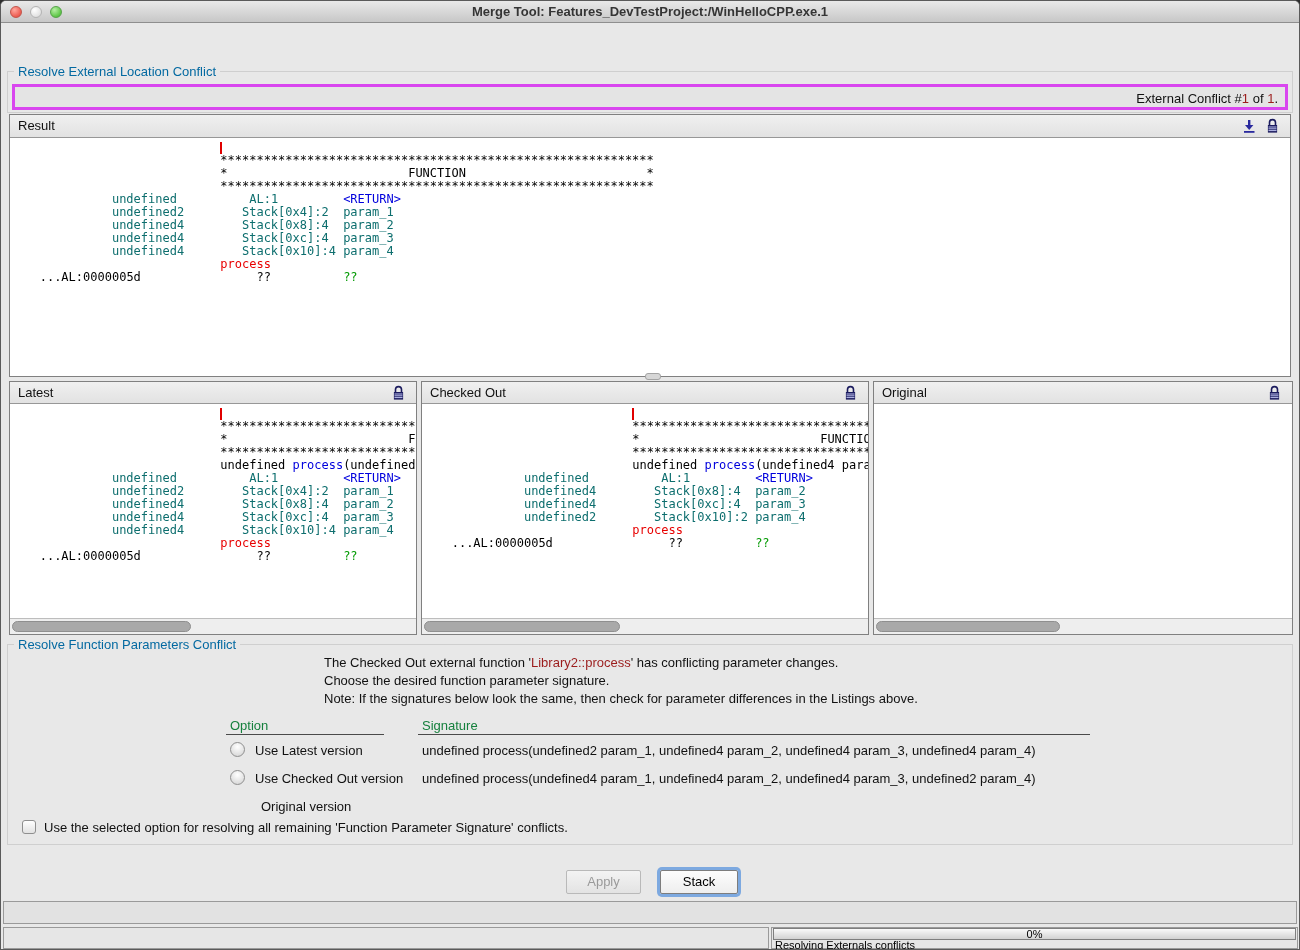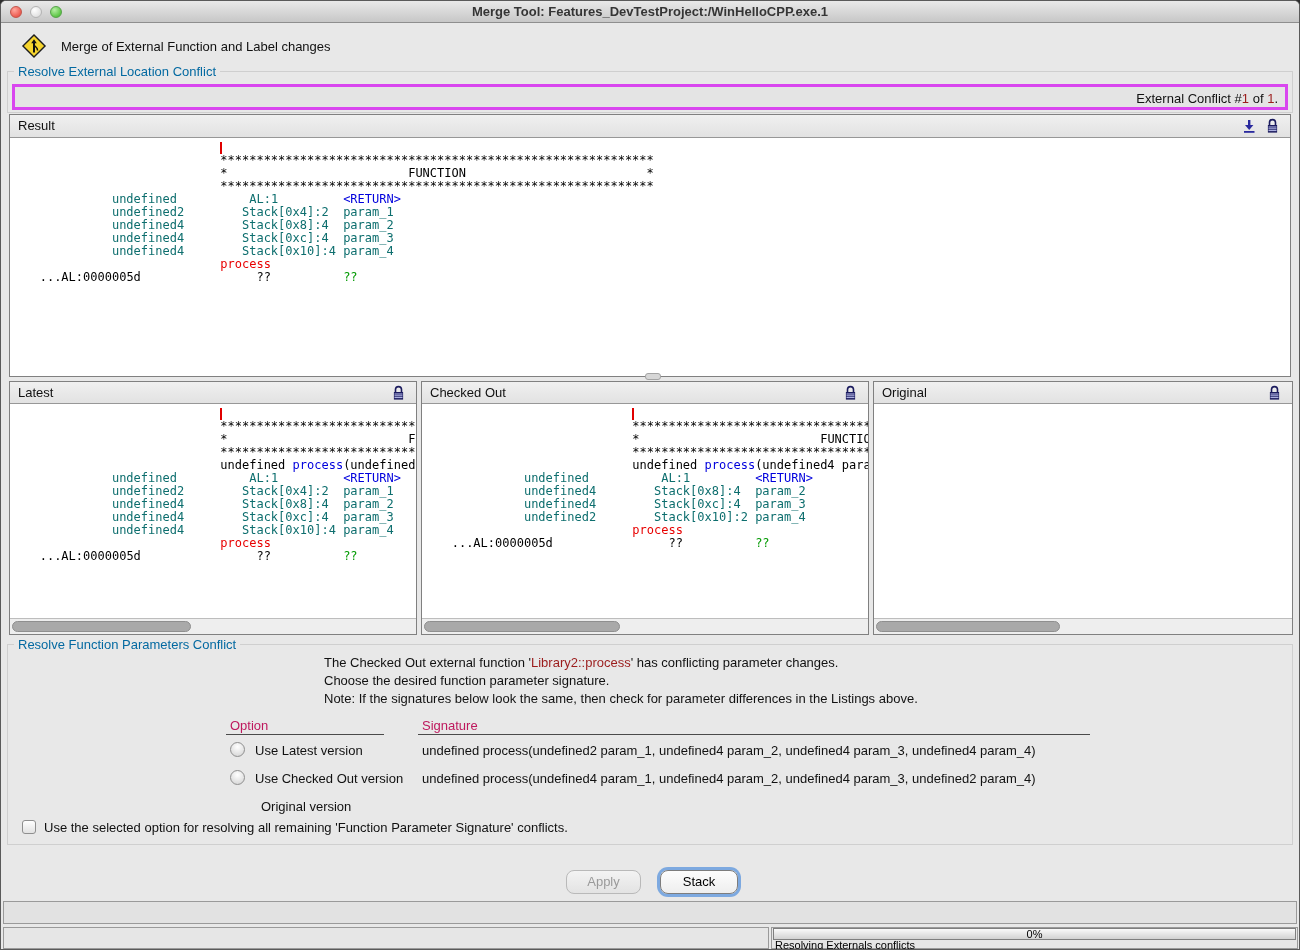--- a/index.html
+++ b/index.html
@@ -45,34 +45,34 @@
   .row-panel .listing{top:22px;bottom:16px;}
   .p-latest{left:8px;top:380px;width:408px;height:254px;text-decoration:underline;}
   .p-checkedout{left:420px;top:380px;width:448px;height:254px;}
   .p-original{left:872px;top:380px;width:420px;height:254px;}
   .hscroll{position:absolute;left:0;right:0;bottom:0;height:16px;background:#eeeeee;border-top:1px solid #bdbdbd;}
   .hthumb{position:absolute;left:2px;top:2px;height:11px;width:44%;background:#a9a9a9;border-radius:6px;border:1px solid #8f8f8f;}
   .splitter-handle{position:absolute;left:644px;top:372px;width:16px;height:7px;background:#d6d6d6;border:1px solid #a3a3a3;border-radius:3px;}
   
   .g2{left:6px;top:643px;width:1286px;height:201px;}
   .info-line{position:absolute;left:316px;font-size:13px;white-space:pre;}
-  .col-hdr{position:absolute;top:73px;font-size:13px;color:#be185d;}
+  .col-hdr{position:absolute;top:73px;font-size:13px;color:#15803d;}
   .hdr-underline{position:absolute;top:89px;height:1px;background:#4a4a4a;}
   .opt-row{position:absolute;left:0;right:0;height:20px;}
   .opt-radio{position:absolute;left:222px;top:1px;width:15px;height:15px;border-radius:50%;
     border:1px solid #8f8f8f;background:radial-gradient(circle at 50% 30%,#ffffff,#dcdcdc 75%,#c8c8c8);}
   .opt-label{position:absolute;left:247px;top:2px;font-size:13px;}
   .opt-label.orig{left:253px;}
   .opt-sig{position:absolute;left:414px;top:2px;font-size:13px;white-space:pre;}
   .cb-row{position:absolute;left:14px;top:174px;height:20px;}
   .checkbox{position:absolute;left:0;top:1px;width:14px;height:14px;border-radius:3px;
     border:1px solid #8f8f8f;background:linear-gradient(#ffffff,#e2e2e2);}
   .cb-label{position:absolute;left:22px;top:1px;font-size:13px;white-space:pre;}
   
-  .btn{position:absolute;top:869px;height:24px;border-radius:8px;font-size:13px;text-align:center;line-height:22px;}
+  .btn{position:absolute;top:869px;height:24px;border-radius:2px;font-size:13px;text-align:center;line-height:22px;}
   .btn-apply{left:565px;width:75px;background:linear-gradient(#f3f3f3,#e3e3e3);border:1px solid #b9b9b9;color:#9a9a9a;}
   .btn-cancel{left:659px;width:78px;background:linear-gradient(#fdfdfd,#eeeeee);border:1px solid #7d7d7d;color:#000;
     box-shadow:0 0 0 3px rgba(106,157,222,0.85);}
   
   .msgbar{position:absolute;left:2px;right:2px;top:900px;height:23px;background:#e2e2e2;border:1px solid #9a9a9a;}
   .bottom-left{position:absolute;left:2px;top:926px;width:766px;height:22px;background:#e6e6e6;border:1px solid #9a9a9a;}
   .bottom-right{position:absolute;left:770px;top:926px;width:527px;height:22px;background:#e6e6e6;border:1px solid #9a9a9a;}
   .progress{position:absolute;left:1px;right:1px;top:0;height:12px;border:1px solid #7f7f7f;
     background:linear-gradient(#fafafa,#d2d2d2);font-size:11px;line-height:11px;text-align:center;color:#000;}
   .task-label{position:absolute;left:3px;top:12px;font-size:11px;line-height:10px;color:#000;}
@@ -84,30 +84,20 @@
 
   <div class="titlebar">
     <div class="lights">
       <span class="light red"></span>
       <span class="light mid"></span>
       <span class="light green"></span>
     </div>
     <div class="title">Merge Tool: Features_DevTestProject:/WinHelloCPP.exe.1</div>
   </div>
 
-  <div class="phase-header">
-    <span class="merge-icon">
-      <svg width="26" height="26" viewBox="0 0 26 26">
-        <rect x="5.2" y="5.2" width="15.6" height="15.6" transform="rotate(45 13 13)" fill="#f6d52e" stroke="#1d1d1d" stroke-width="1.4"></rect>
-        <path d="M13 6.2 L15.8 10.2 H14 V19.5 H12 V10.2 H10.2 Z" fill="#111"></path>
-        <path d="M16.6 17.5 C16.6 14.6 14.8 14.2 13.6 12.8" stroke="#111" stroke-width="1.5" fill="none"></path>
-      </svg>
-    </span>
-    <span>Merge of External Function and Label changes</span>
-  </div>
 
   <div class="group g1">
     <span class="legend">Resolve External Location Conflict</span>
     <div class="conflict-strip"><span>External Conflict #</span><span class="dark-red">1</span><span> of </span><span class="dark-red">1</span><span>.</span></div>
   </div>
 
   <div class="panel p-result">
     <div class="panel-header">
       <span class="ptitle">Result</span>
       <span class="picon" style="right:33px;">

